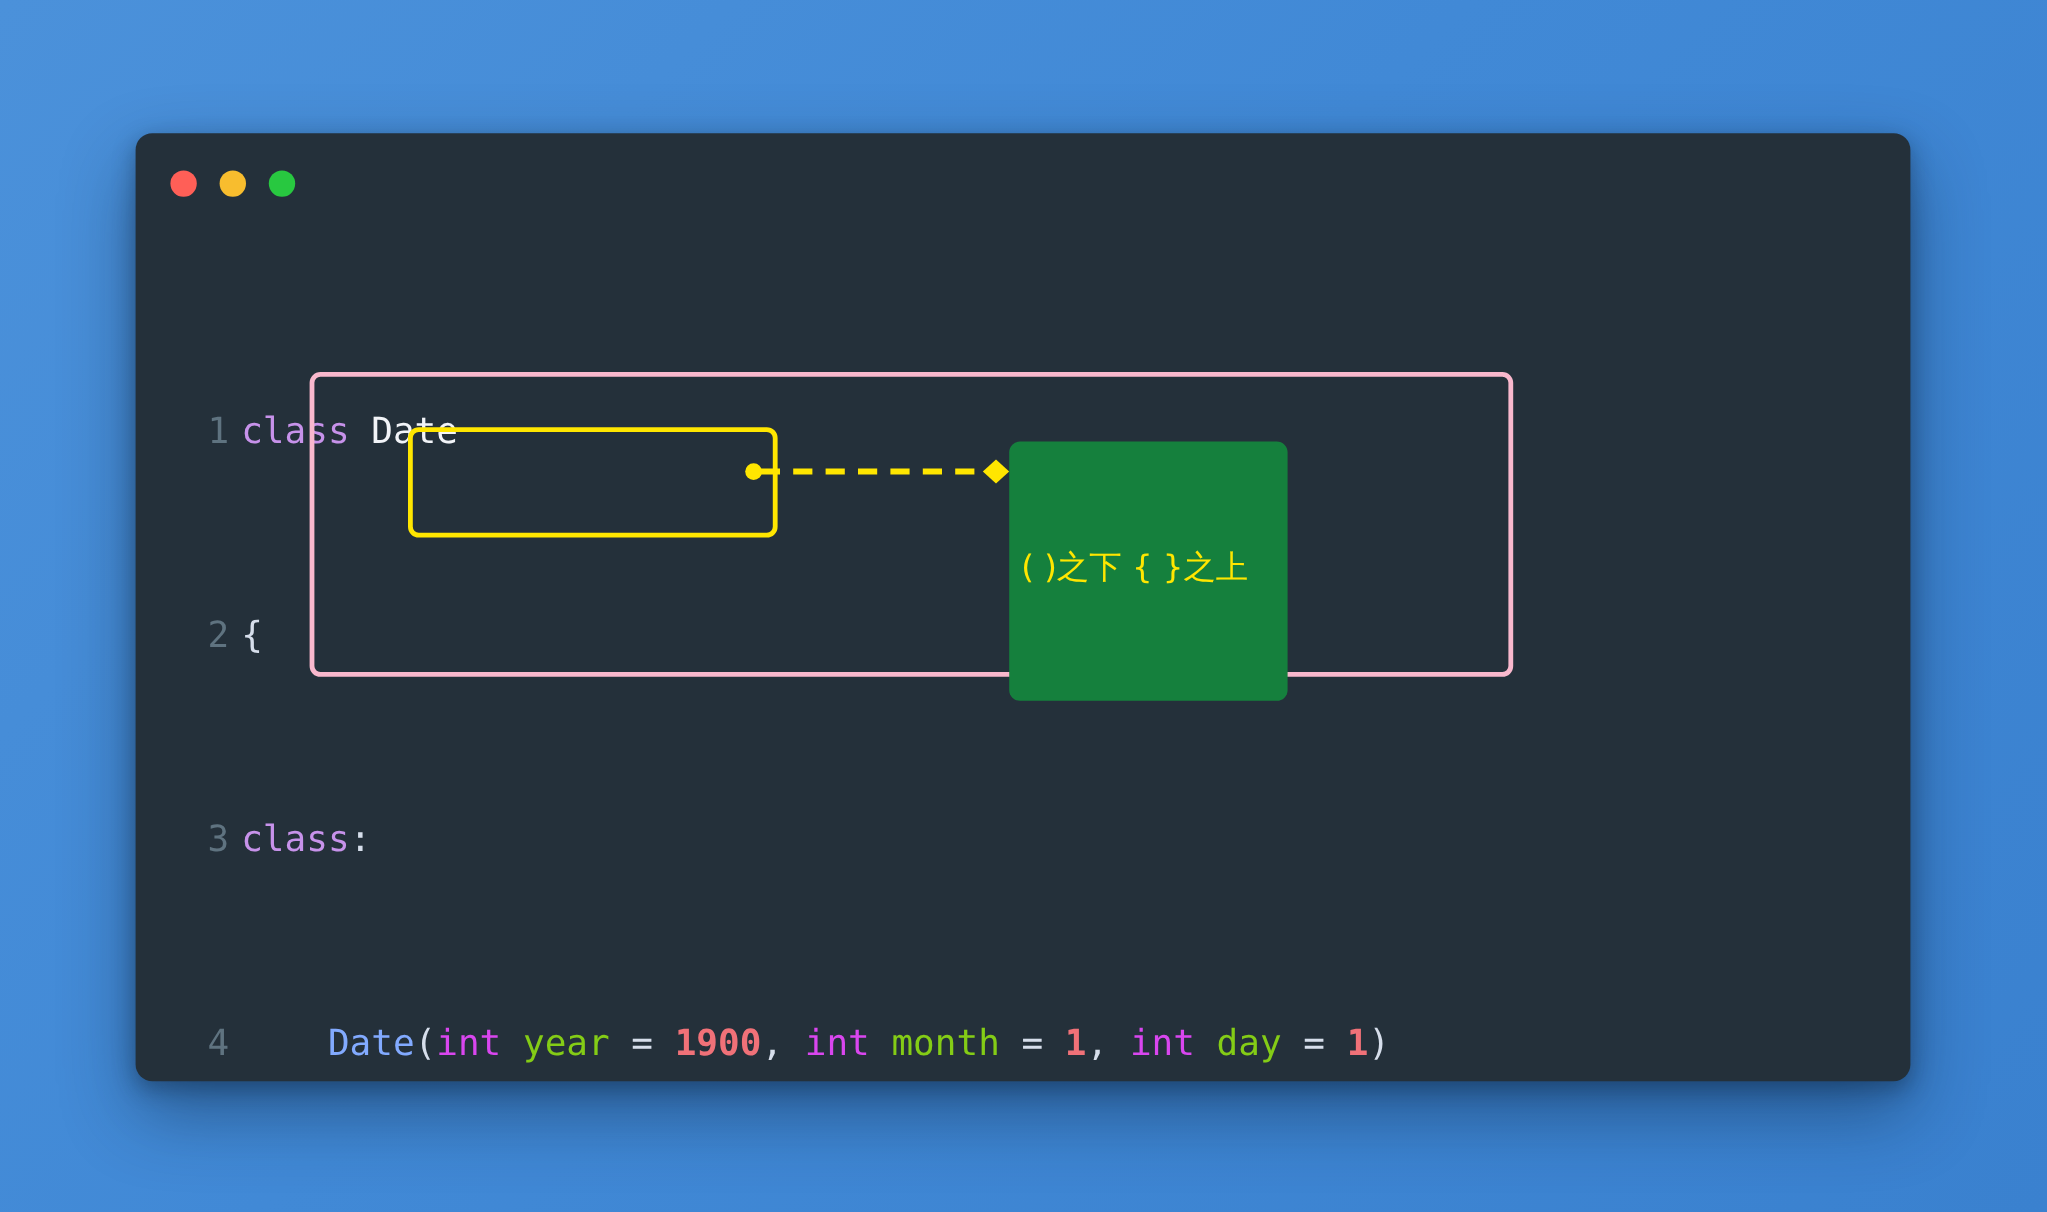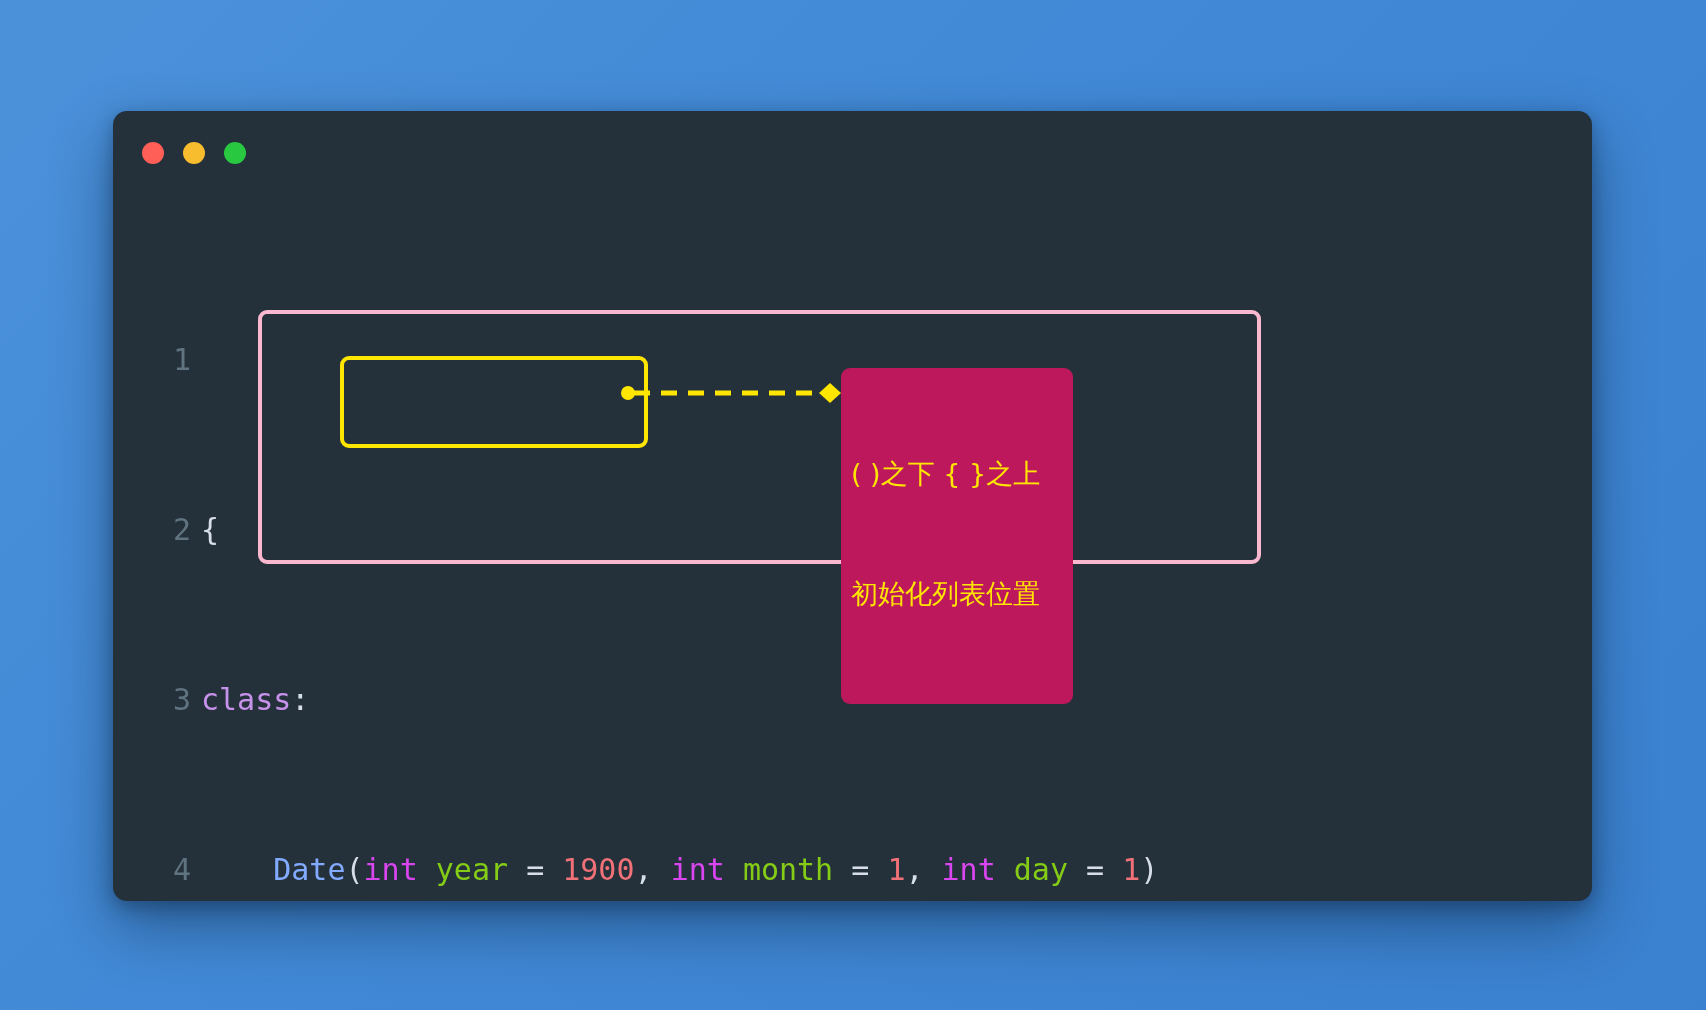--- a/index.html
+++ b/index.html
@@ -79,21 +79,21 @@
     color: #5f7380;
     padding-right: 10px;
     box-sizing: border-box;
     user-select: none;
   }
   .src { color: #e6edf3; }
 
   .kw   { color: #c792ea; }         
   .typ  { color: #d946ef; }         
   .id   { color: #84cc16; }         
-  .num  { color: #f07178; }         
+  .num  { color: #f07178; font-weight: bold; }         
   .op   { color: #d6deeb; }         
   .cls  { color: #f2f4f8; }         
   .fn   { color: #82aaff; }         
 
   
   .pink-box {
     position: absolute;
     left: 258px;
     top: 310px;
     width: 995px;
@@ -126,21 +126,21 @@
   }
 
   
   .tooltip {
     position: absolute;
     left: 841px;
     top: 368px;
     width: 232px;
     padding: 6px 10px 10px 10px;
     box-sizing: border-box;
-    background: #be185d;
+    background: #15803d;
     border-radius: 9px;
     color: #ffe600;
     font-family: "DejaVu Sans", sans-serif;
     font-size: 27px;
     line-height: 40px;
     white-space: pre;
   }
   .tooltip div { letter-spacing: 0px; }
 </style>
 </head>
@@ -155,20 +155,21 @@
         <span class="dot red"></span>
         <span class="dot yellow"></span>
         <span class="dot green"></span>
       </div>
     </div>
 
     <div class="code">
 
       <div class="line">
         <span class="gutter">1</span>
+        <span class="src"><span class="kw">class</span> <span class="cls">Date</span></span>
       </div>
 
       <div class="line">
         <span class="gutter">2</span>
         <span class="src"><span class="op">{</span></span>
       </div>
 
       <div class="line">
         <span class="gutter">3</span>
         <span class="src"><span class="kw">class</span><span class="op">:</span></span>
@@ -208,16 +209,15 @@
   <div class="yellow-box"></div>
 
   <svg class="connector" viewBox="0 0 230 30">
     <circle cx="8" cy="15" r="7" fill="#ffe600"></circle>
     <line x1="14" y1="15" x2="200" y2="15" stroke="#ffe600" stroke-width="5" stroke-dasharray="16 11"></line>
     <polygon points="210,5 221,15 210,25 199,15" fill="#ffe600"></polygon>
   </svg>
 
   <div class="tooltip">
     <div>( )之下 { }之上</div>
-    <div>初始化列表位置</div>
   </div>
 
 </div>
 
 </body></html>

